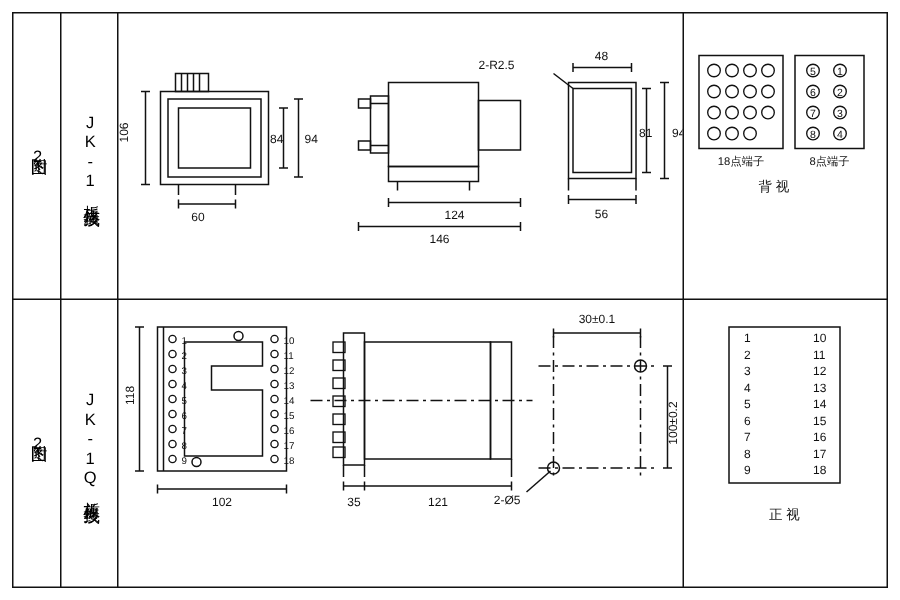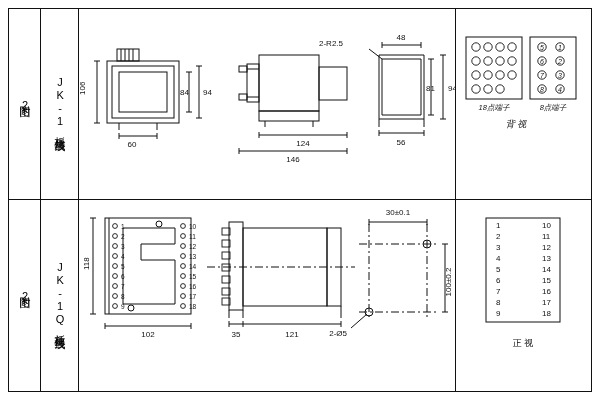--- a/index.html
+++ b/index.html
@@ -115,21 +115,21 @@
         <text x="214" y="153" text-anchor="middle">146</text>
         <text x="264" y="37" text-anchor="end">2-R2.5</text>
         <text x="322" y="31" text-anchor="middle">48</text>
         <text x="347" y="82">81</text>
         <text x="369" y="82">94</text>
         <text x="322" y="136" text-anchor="middle">56</text>
       </g>
     </svg>
   </div>
 
-  <div class="cell" style="left:456px;top:9px;width:135px;height:190px;font-style:italic;">
+  <div class="cell" style="left:456px;top:9px;width:135px;height:190px;">
     <svg width="135" height="190" viewBox="0 0 135 190">
       <g stroke="#111" fill="none" stroke-width="1">
         <rect x="10" y="28" width="56" height="62"></rect>
         <rect x="74" y="28" width="46" height="62"></rect>
       </g>
       <g stroke="#111" fill="none" stroke-width="0.9">
         <circle cx="20" cy="38" r="4.2"></circle>
           <circle cx="32" cy="38" r="4.2"></circle>
           <circle cx="44" cy="38" r="4.2"></circle>
           <circle cx="56" cy="38" r="4.2"></circle>

